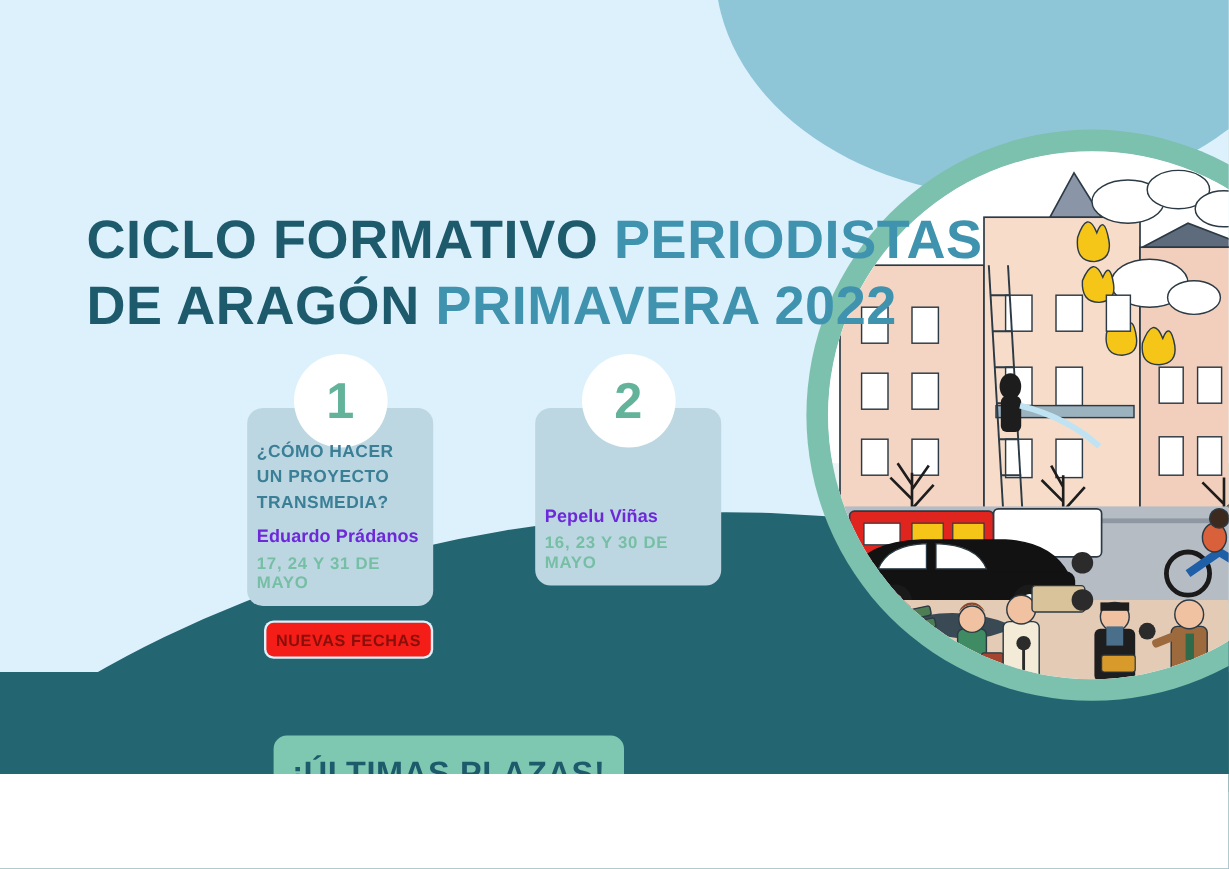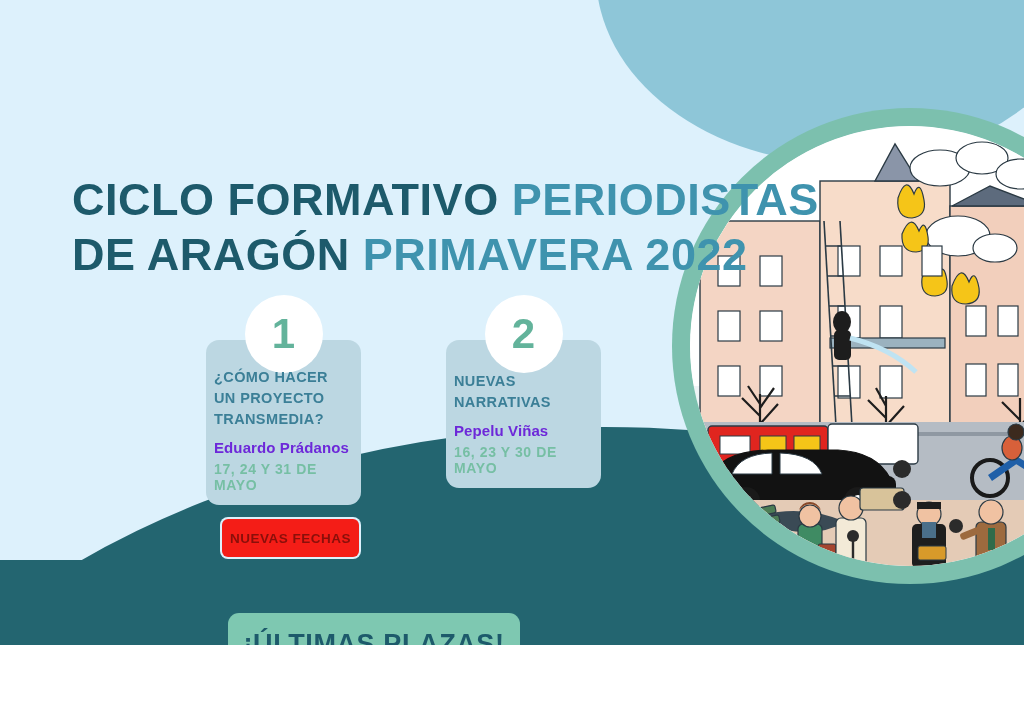--- a/index.html
+++ b/index.html
@@ -75,21 +75,21 @@
   }
   .card-speaker{
     font-size:15px;font-weight:bold;color:#6d28d9;margin-top:9px;letter-spacing:0.1px;
   }
   .card-dates{
     font-size:14px;font-weight:bold;color:#76bfa4;margin-top:5px;letter-spacing:0.6px;
   }
 
   
   .badge-new{
-    position:absolute;left:222px;top:519px;width:137px;height:38px;
+    position:absolute;left:222px;top:519px;width:137px;height:28px;
     background:#f41d17;border-radius:6px;
     display:flex;align-items:center;justify-content:center;
     color:#8a0f0a;font-size:13.5px;font-weight:bold;letter-spacing:0.5px;
     box-shadow:0 0 0 2px #ddf1fc;
   }
 
   
   .banner-plazas{
     position:absolute;left:228px;top:570px;width:292px;height:62px;
     background:#7ec8b1;border-radius:11px;
@@ -297,21 +297,20 @@
     <div class="card-body">
       <div class="card-topic">¿CÓMO HACER UN PROYECTO TRANSMEDIA?</div>
       <div class="card-speaker">Eduardo Prádanos</div>
       <div class="card-dates">17, 24 Y 31 DE MAYO</div>
     </div>
   </div>
 
   <div class="card card2">
     <div class="num-circle">2</div>
     <div class="card-body">
-      <div class="card-topic">NUEVAS NARRATIVAS</div>
       <div class="card-speaker">Pepelu Viñas</div>
       <div class="card-dates">16, 23 Y 30 DE MAYO</div>
     </div>
   </div>
 
   <div class="badge-new">NUEVAS FECHAS</div>
 
   <div class="banner-plazas">¡ÚLTIMAS PLAZAS!</div>
 
   <div class="footer">

